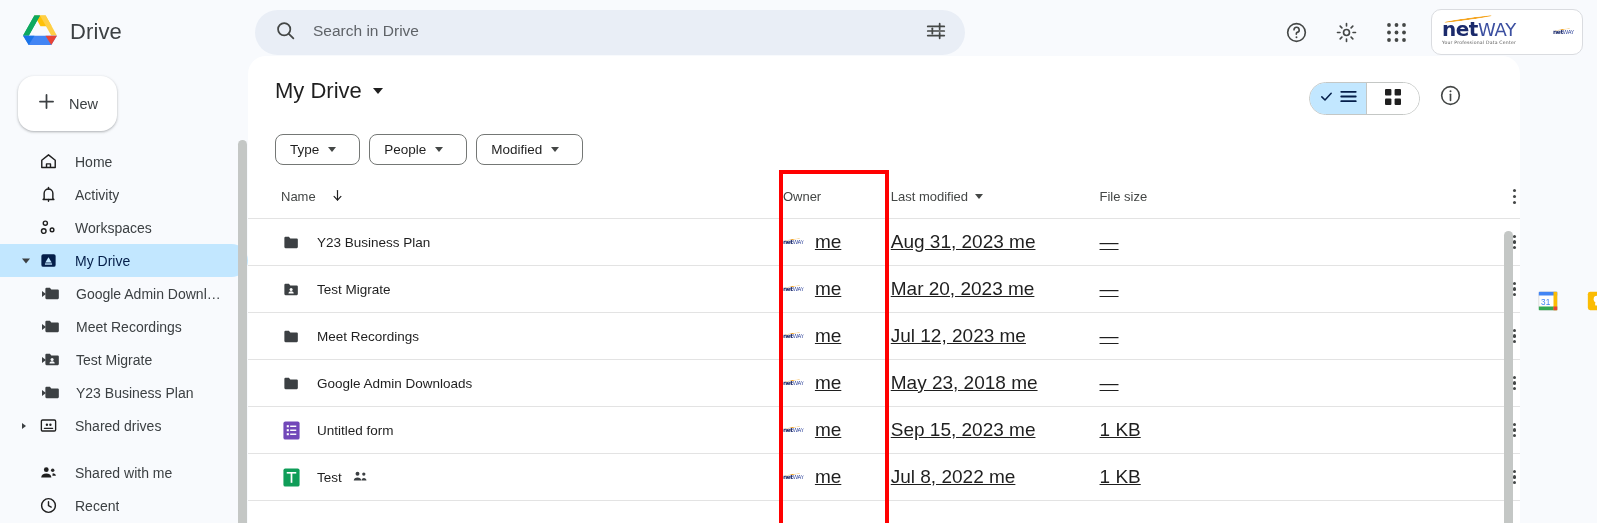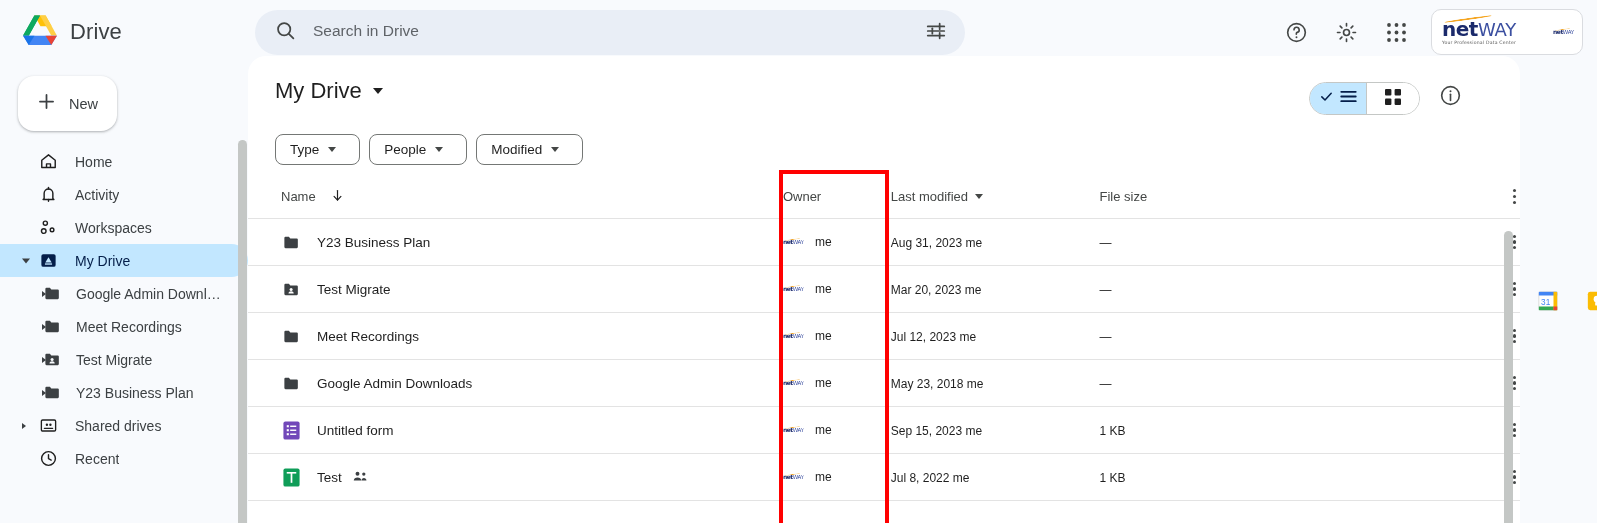--- a/index.html
+++ b/index.html
@@ -227,21 +227,21 @@
     padding-left: 33px;
     cursor: pointer;
   }
   #headrow { height: 44px; cursor: default; }
   .c-name  { width: 512px; display: flex; align-items: center; gap: 16px; }
   .c-owner { width: 110px; display: flex; align-items: center; gap: 11px; }
   .c-mod   { width: 213px; }
   .c-size  { width: 240px; }
   .c-menu  { flex: 1 1 auto; display: flex; justify-content: flex-start; padding-left: 174px;}
   .hcell { font-size: 13px; color: #444746; display: flex; align-items: center; gap: 14px; }
-  .cell  { font-size: 12px; color: #1f1f1f; }
+  .cell  { font-size: 19px; color: #1f1f1f; text-decoration: underline; }
   .ftype { width: 20px; height: 20px; flex: 0 0 20px; display: flex; align-items:center; justify-content:center;}
   .fname { font-size: 13.5px; color: #1f1f1f; display:flex; align-items:center; gap: 11px;}
   .ownav {
     width: 21px; height: 21px; border-radius: 50%;
     background: #ffffff;
     display: flex; align-items: center; justify-content: center;
     overflow: hidden;
     flex: 0 0 21px;
   }
   .kebab { display: flex; flex-direction: column; gap: 2.5px; cursor: pointer; padding: 4px; }
@@ -471,20 +471,31 @@
           <svg width="19" height="19" viewBox="0 0 24 24" fill="none" stroke="#1f1f1f" stroke-width="1.7">
             <rect x="3" y="5" width="18" height="14" rx="1.6"></rect>
             <circle cx="10" cy="11" r="1.5" fill="#1f1f1f" stroke="none"></circle>
             <circle cx="14.4" cy="11" r="1.5" fill="#1f1f1f" stroke="none"></circle>
             <path d="M6.8 15.6h10.4" stroke-linecap="round"></path>
           </svg>
         </span>
         <span class="nlabel">Shared drives</span>
       </div>
 
+      <div class="navitem gap">
+        <span class="ic">
+          <svg width="19" height="19" viewBox="0 0 24 24" fill="#1f1f1f">
+            <circle cx="9.2" cy="8.4" r="3"></circle>
+            <path d="M2.8 18.2c0-3.2 2.9-5 6.4-5s6.4 1.8 6.4 5z"></path>
+            <circle cx="17.3" cy="9.2" r="2.2" opacity=".95"></circle>
+            <path d="M17.3 12.8c2.2 0 4 1.2 4 3.2h-4.4z"></path>
+          </svg>
+        </span>
+        <span class="nlabel">Shared with me</span>
+      </div>
 
       <div class="navitem">
         <span class="ic">
           <svg width="19" height="19" viewBox="0 0 24 24" fill="none" stroke="#1f1f1f" stroke-width="1.8">
             <circle cx="12" cy="12" r="8.7"></circle>
               <path d="M12 7.2V12l3.4 2" stroke-linecap="round"></path>
           </svg>
         </span>
         <span class="nlabel">Recent</span>
       </div>

